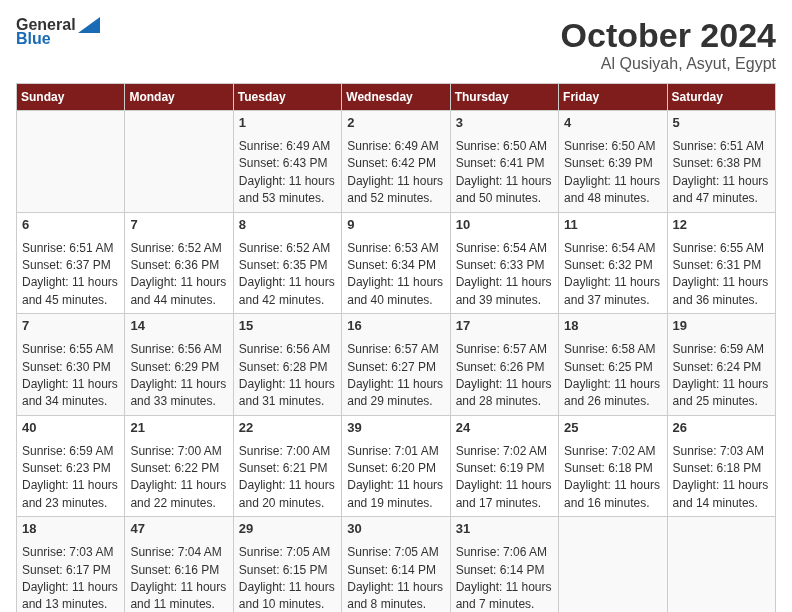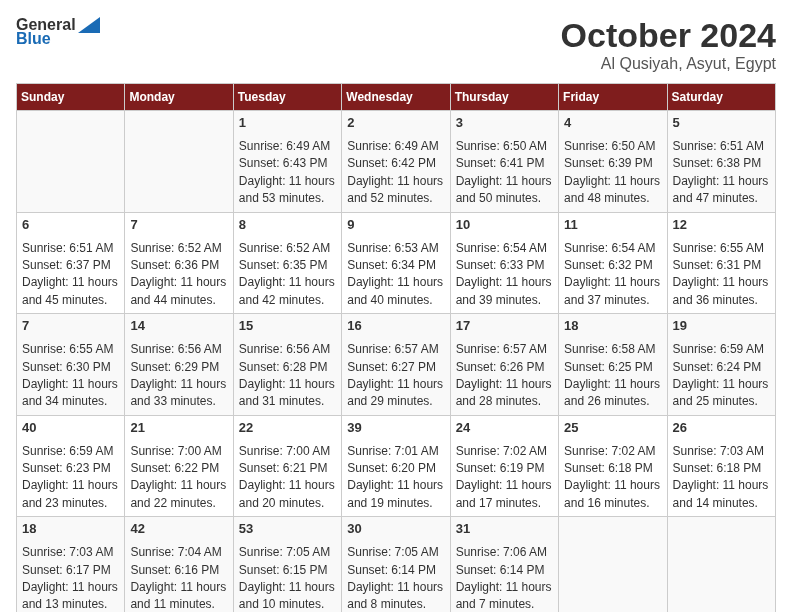--- a/index.html
+++ b/index.html
@@ -219,25 +219,25 @@
           <span class="day-num">26</span>
           <div class="cell-detail">Sunrise: 7:03 AM<br>Sunset: 6:18 PM<br>Daylight: 11 hours and 14 minutes.</div>
         </td>
       </tr>
       <tr>
         <td>
           <span class="day-num">18</span>
           <div class="cell-detail">Sunrise: 7:03 AM<br>Sunset: 6:17 PM<br>Daylight: 11 hours and 13 minutes.</div>
         </td>
         <td>
-          <span class="day-num">42</span>
+          <span class="day-num">47</span>
           <div class="cell-detail">Sunrise: 7:04 AM<br>Sunset: 6:16 PM<br>Daylight: 11 hours and 11 minutes.</div>
         </td>
         <td>
-          <span class="day-num">53</span>
+          <span class="day-num">29</span>
           <div class="cell-detail">Sunrise: 7:05 AM<br>Sunset: 6:15 PM<br>Daylight: 11 hours and 10 minutes.</div>
         </td>
         <td>
           <span class="day-num">30</span>
           <div class="cell-detail">Sunrise: 7:05 AM<br>Sunset: 6:14 PM<br>Daylight: 11 hours and 8 minutes.</div>
         </td>
         <td>
           <span class="day-num">31</span>
           <div class="cell-detail">Sunrise: 7:06 AM<br>Sunset: 6:14 PM<br>Daylight: 11 hours and 7 minutes.</div>
         </td>

